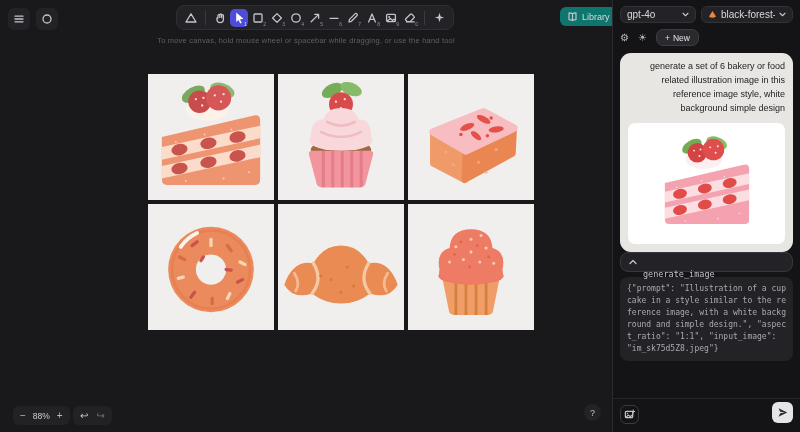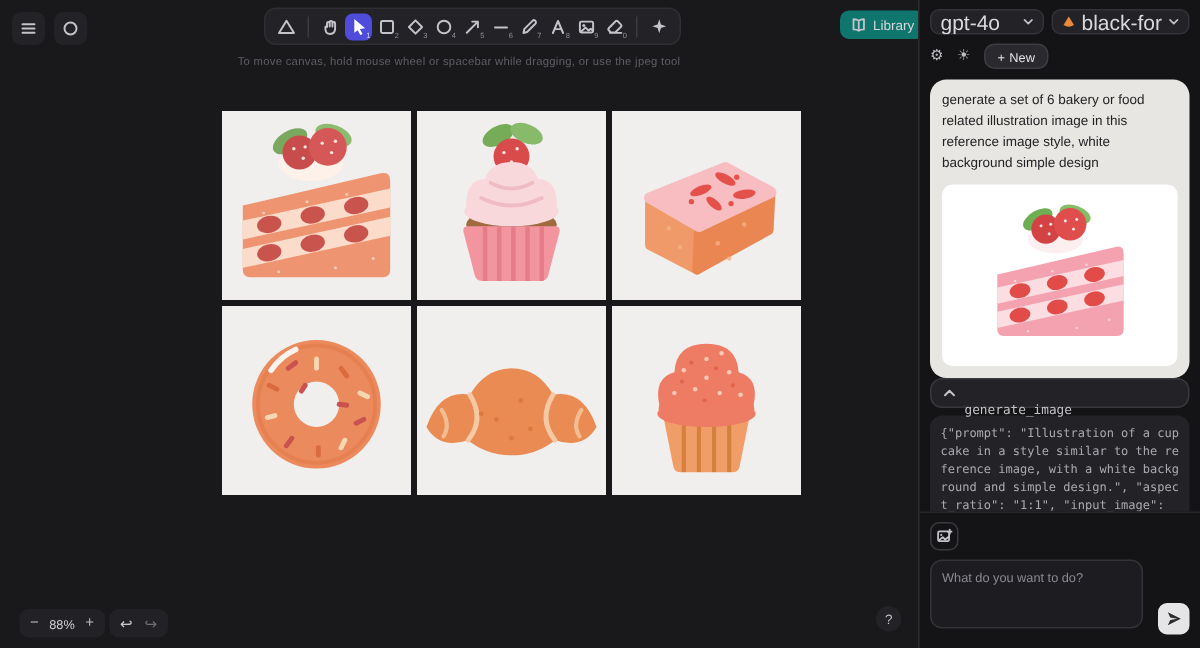--- a/index.html
+++ b/index.html
@@ -54,32 +54,32 @@
             --sbd:#c94c4c; --seed:#f6e3d8; --leaf:#7aa85f; --leaf2:#8cba6e; --dollop:#fdf1e9; }
   .cake-b { --body:#f6afba; --crust:#f4a2b0; --cream:#fbdde2; --berry:#e14b48; --sb:#e04d4d;
             --sbd:#d44343; --seed:#fbe8e8; --leaf:#6fae53; --leaf2:#83bd66; --dollop:#fdeef0; }
 
   
   .sidebar { position:absolute; left:612px; top:0; width:188px; height:432px; background:#141416;
              border-left:1px solid #2c2c30; display:flex; flex-direction:column; }
   .sb-head { padding:6px 7px 0 7px; }
   .pill-row { display:flex; gap:5px; }
   .pill { height:17px; border-radius:6px; background:#232327; border:1px solid #323238;
-          display:flex; align-items:center; gap:4px; padding:0 6px; font-size:14px; color:#d8d8dd; }
+          display:flex; align-items:center; gap:4px; padding:0 6px; font-size:10px; color:#d8d8dd; }
   .pill .lbl { overflow:hidden; white-space:nowrap; }
   .pill-model { width:76px; justify-content:space-between; }
   .pill-provider { flex:1; min-width:0; }
   .hrow { display:flex; align-items:center; gap:9px; margin-top:6px; }
   .hicon { font-size:10px; color:#bdbdc4; line-height:12px; }
   .new-btn { height:17px; border-radius:7px; background:#29292e; border:1px solid #3c3c42;
              display:flex; align-items:center; gap:3px; padding:0 8px; font-size:8.5px; color:#e2e2e6; }
 
   .chat { flex:1; padding:7px; overflow:hidden; }
   .bubble { background:#e8e6e3; border-radius:11px; padding:7px 8px 8px 8px; }
-  .bubble .msg { font-size:9px; line-height:1.55; color:#232325; }
+  .bubble .msg { font-size:9px; line-height:1.55; color:#232325;text-align:right; }
   .ref-img { margin-top:7px; background:#ffffff; border-radius:7px; height:121px;
              display:flex; align-items:center; justify-content:center; }
   .ref-img svg { width:108px; height:108px; }
   .assistant { margin:11px 1px 9px 1px; font-size:9px; color:#cfcfd3; }
   .tool-pill { height:20px; border-radius:8px; background:#232327; border:1px solid #38383d;
                display:flex; align-items:center; gap:6px; padding:0 8px; }
   .tool-pill .tname { font-family:"DejaVu Sans Mono", monospace; font-size:8.5px; color:#c2c2c7;margin-top:24px; }
   .code { margin-top:5px; background:#232327; border-radius:8px; padding:6px 7px;
           font-family:"DejaVu Sans Mono", monospace; font-size:8px; line-height:1.5;
           color:#a9a9af; word-break:break-all; }
@@ -230,21 +230,21 @@
       <div class="tb-div"></div>
       <div class="tool">
         <span>
           <svg width="13" height="13" viewBox="0 0 14 14">
               <path d="M7 2l1.2 3.8L12 7 8.2 8.2 7 12 5.8 8.2 2 7l3.8-1.2Z" fill="#c3c3ca"></path>
             </svg>
         </span>
       </div>
     </div>
 
-    <div class="hint">To move canvas, hold mouse wheel or spacebar while dragging, or use the jpeg tool</div>
+    <div class="hint">To move canvas, hold mouse wheel or spacebar while dragging, or use the hand tool</div>
 
     <div class="library-btn">
       <span>
         <svg width="11" height="11" viewBox="0 0 12 12">
             <path class="stroke" d="M6 3C5 2.2 3.6 2 2.2 2v7.4C3.6 9.4 5 9.6 6 10.4 7 9.6 8.4 9.4 9.8 9.4V2C8.4 2 7 2.2 6 3Zm0 0v7.4"></path>
           </svg>
       </span>
       <span>Library</span>
     </div>
 
@@ -516,21 +516,20 @@
     <div class="composer">
       <div class="attach-btn">
         <span>
           <svg width="11" height="11" viewBox="0 0 12 12">
               <rect class="stroke" x="1.5" y="2.5" width="8" height="7" rx="1"></rect>
               <circle cx="3.8" cy="5" r=".8" fill="#b8b8be"></circle>
               <path class="stroke" d="m2.5 8.6 2.4-2 1.8 1.8 2.8-2.2M10 1.2v3M8.5 2.7h3"></path>
             </svg>
         </span>
       </div>
-      <textarea class="prompt-box" placeholder="What do you want to do?" style=""></textarea>
       <div class="send-btn">
         <span>
           <svg width="11" height="11" viewBox="0 0 14 14">
               <path d="M2 12.5 13 7 2 1.5l2 4.5 6 1-6 1Z" fill="#2b2b2e"></path>
             </svg>
         </span>
       </div>
     </div>
   </div>
 </div>

